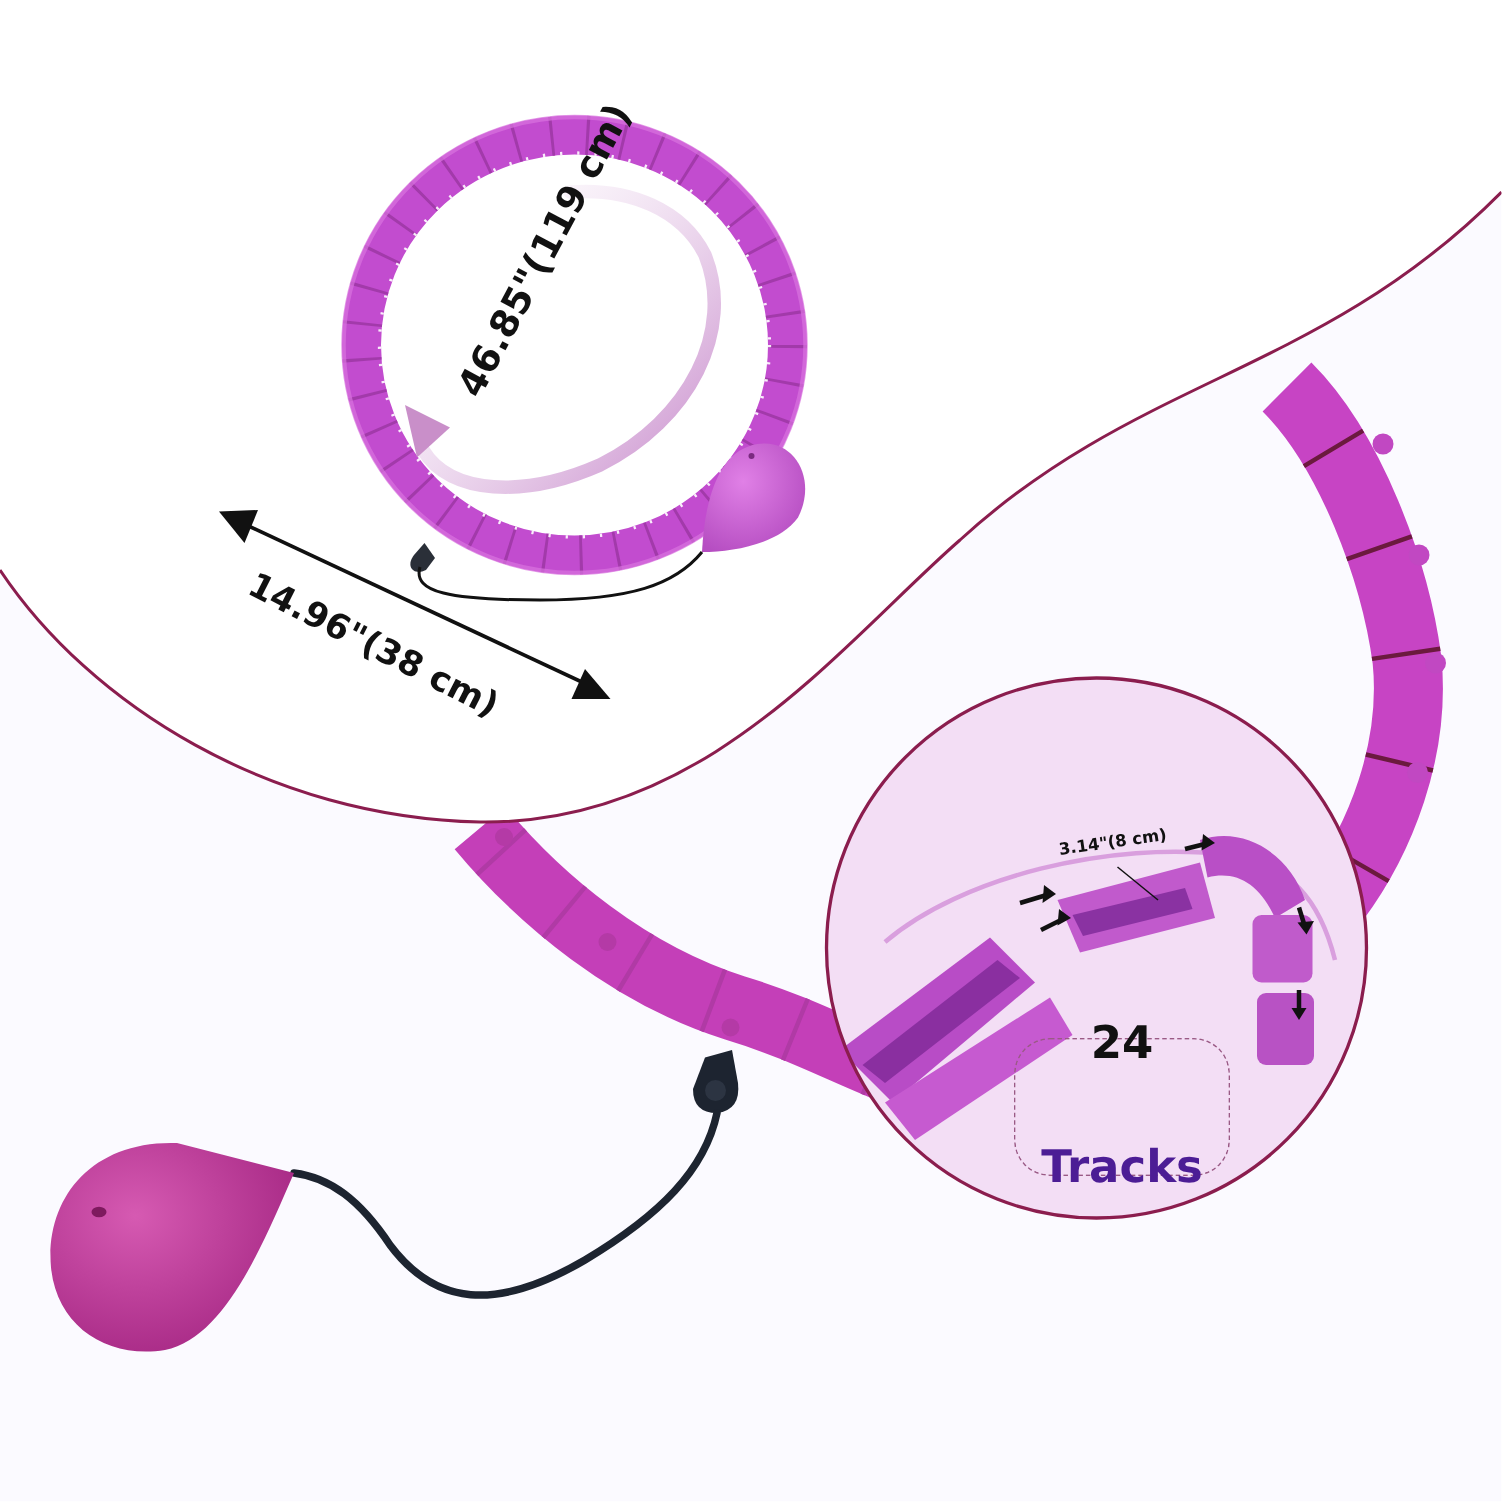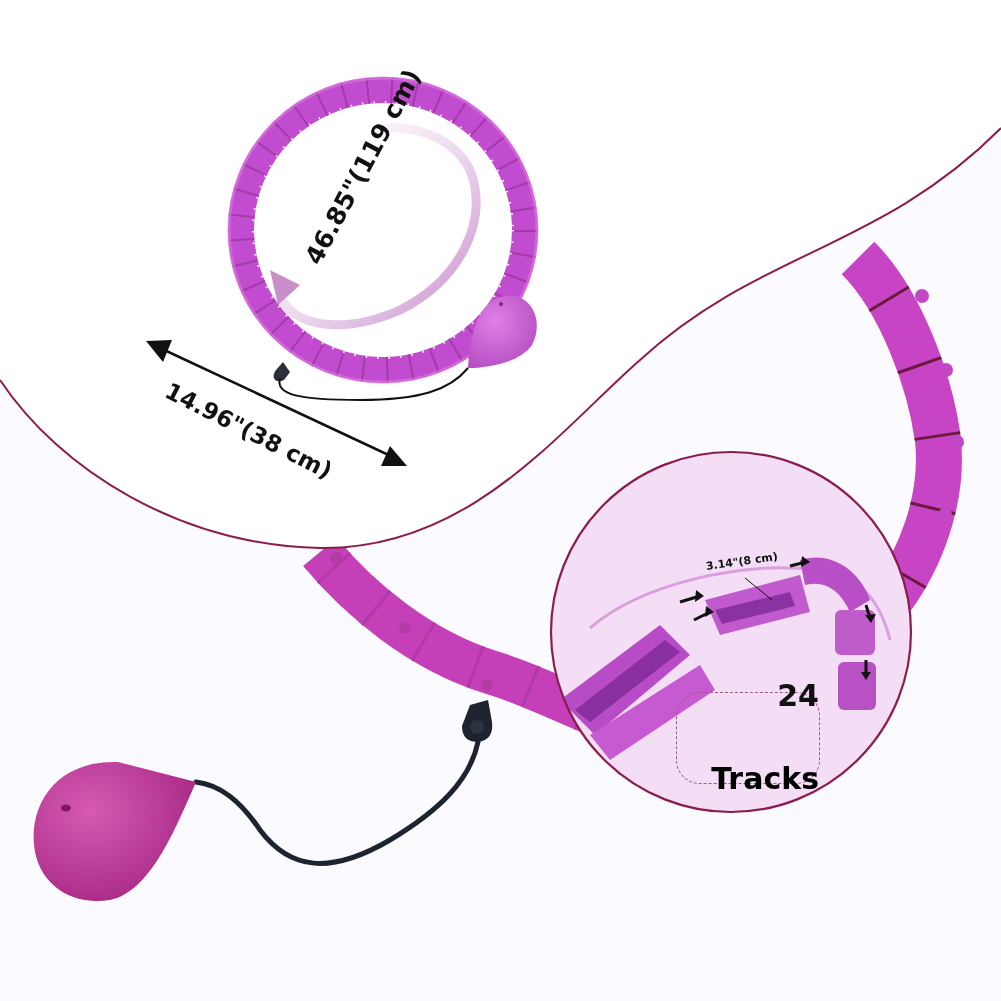--- a/index.html
+++ b/index.html
@@ -2,23 +2,23 @@
 <html><head>
 <meta charset="utf-8">
 <style>
   html, body { margin: 0; padding: 0; }
   body { width: 1001px; height: 1001px; overflow: hidden; background: #ffffff; position: relative; font-family: "Liberation Sans", sans-serif; }
   #scene { position: absolute; left: 0; top: 0; width: 1001px; height: 1001px; }
   .lbl { position: absolute; font-family: "DejaVu Sans", sans-serif; font-weight: bold; color: #111111; white-space: nowrap; transform-origin: left center; }
   #dim-circ { left: 312px; top: 248px; font-size: 25px; transform: rotate(-62deg); }
   #dim-diam { left: 167px; top: 376px; font-size: 23px; transform: rotate(27deg); }
   #dim-track { left: 706px; top: 560px; font-size: 11px; transform: rotate(-8deg); }
-  #badge { position: absolute; left: 676px; top: 692px; width: 142px; height: 90px; border: 1.5px dashed #9a5a85; border-radius: 24px; display: flex; flex-direction: column; align-items: flex-end; justify-content: center; gap: 48px; }
+  #badge { position: absolute; left: 676px; top: 692px; width: 142px; height: 90px; border: 1.5px dashed #9a5a85; border-radius: 24px; display: flex; flex-direction: column; align-items: center; justify-content: center; gap: 48px; }
   #badge .num { font-family: "DejaVu Sans", sans-serif; font-weight: bold; font-size: 30px; line-height: 34px; color: #111; }
-  #badge .word { font-family: "DejaVu Sans", sans-serif; font-weight: bold; font-size: 30px; line-height: 36px; color: #000000; }
+  #badge .word { font-family: "DejaVu Sans", sans-serif; font-weight: bold; font-size: 30px; line-height: 36px; color: #4c1d95; }
 </style>
 </head>
 <body>
 
 <svg id="scene" viewBox="0 0 1001 1001" xmlns="http://www.w3.org/2000/svg">
   <defs>
     <radialGradient id="ballGrad" cx="0.35" cy="0.35" r="0.7">
       <stop offset="0" stop-color="#d65ab2"></stop>
       <stop offset="1" stop-color="#a82a86"></stop>
     </radialGradient>

